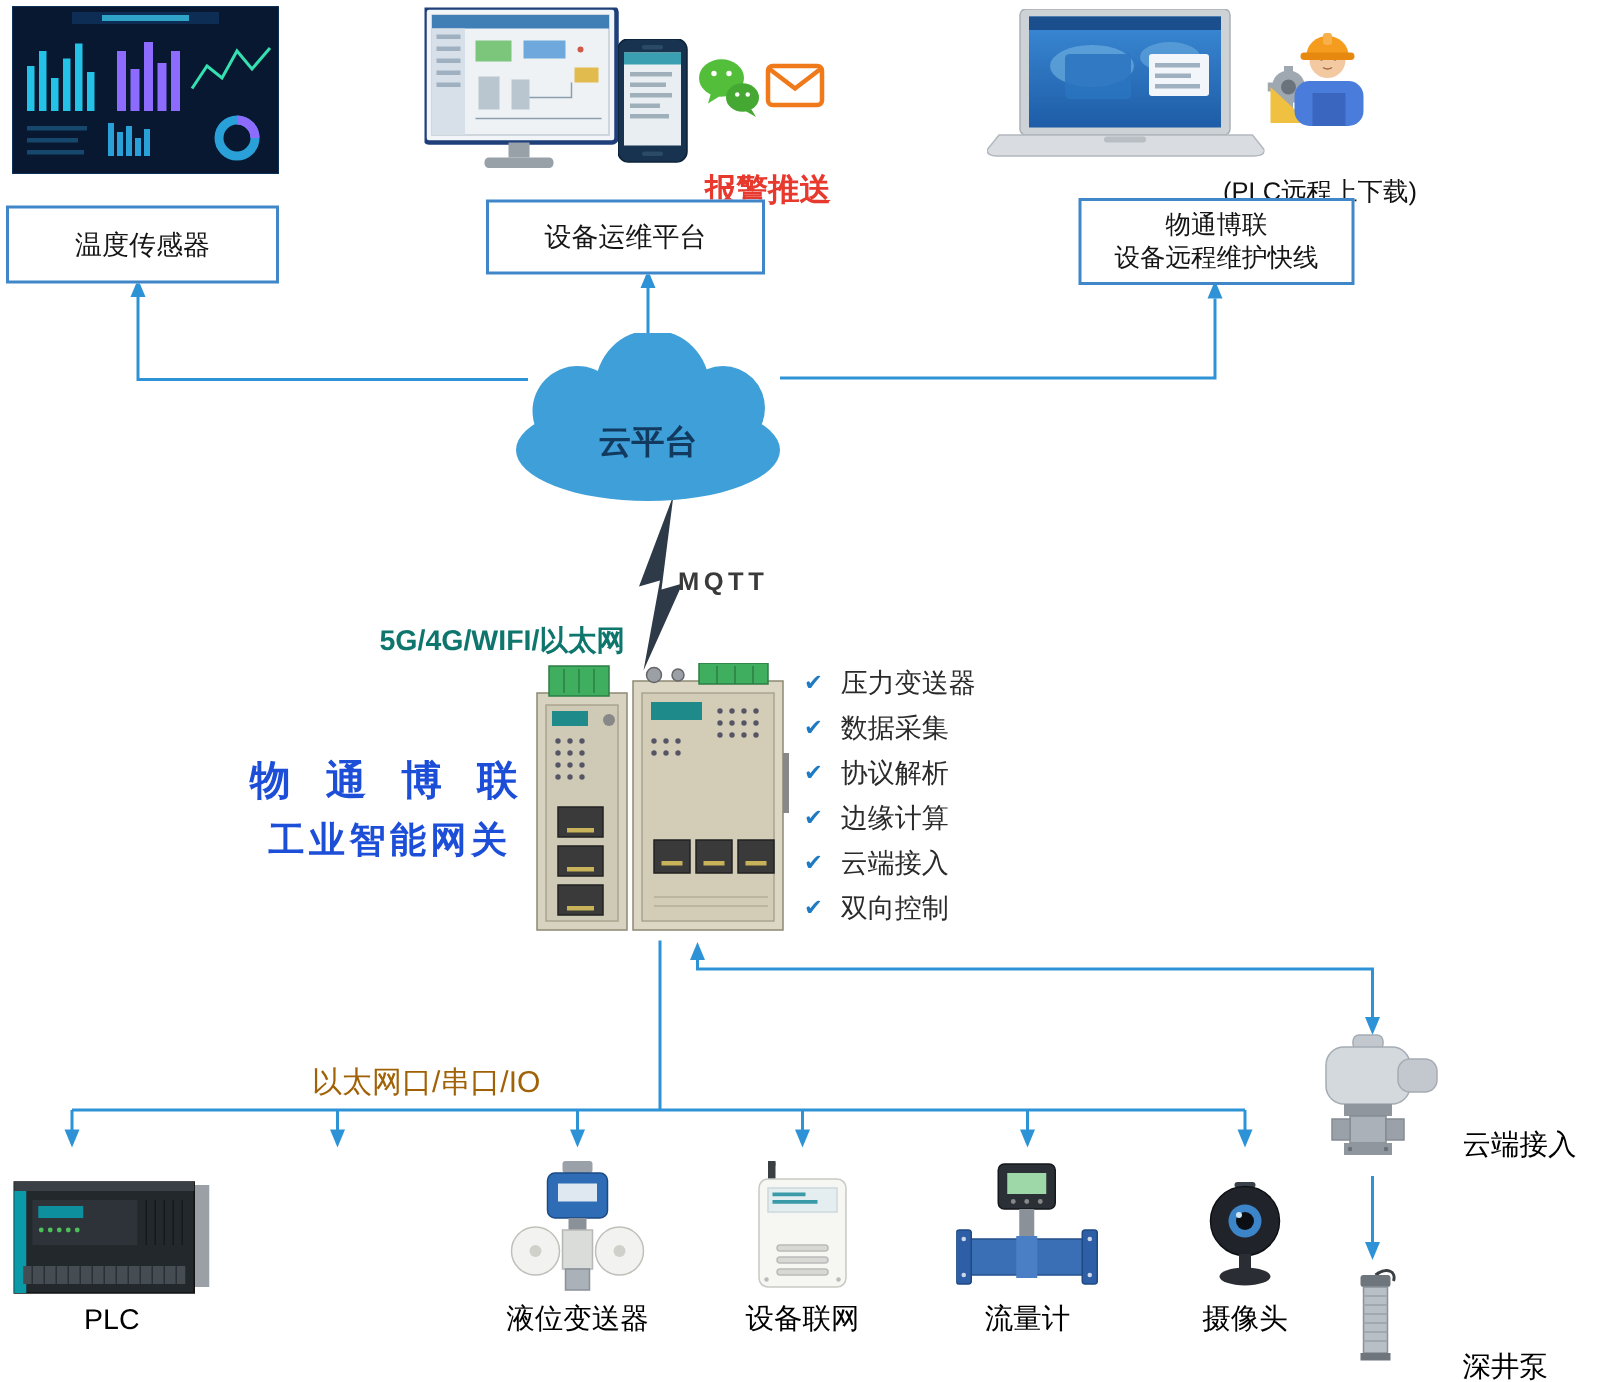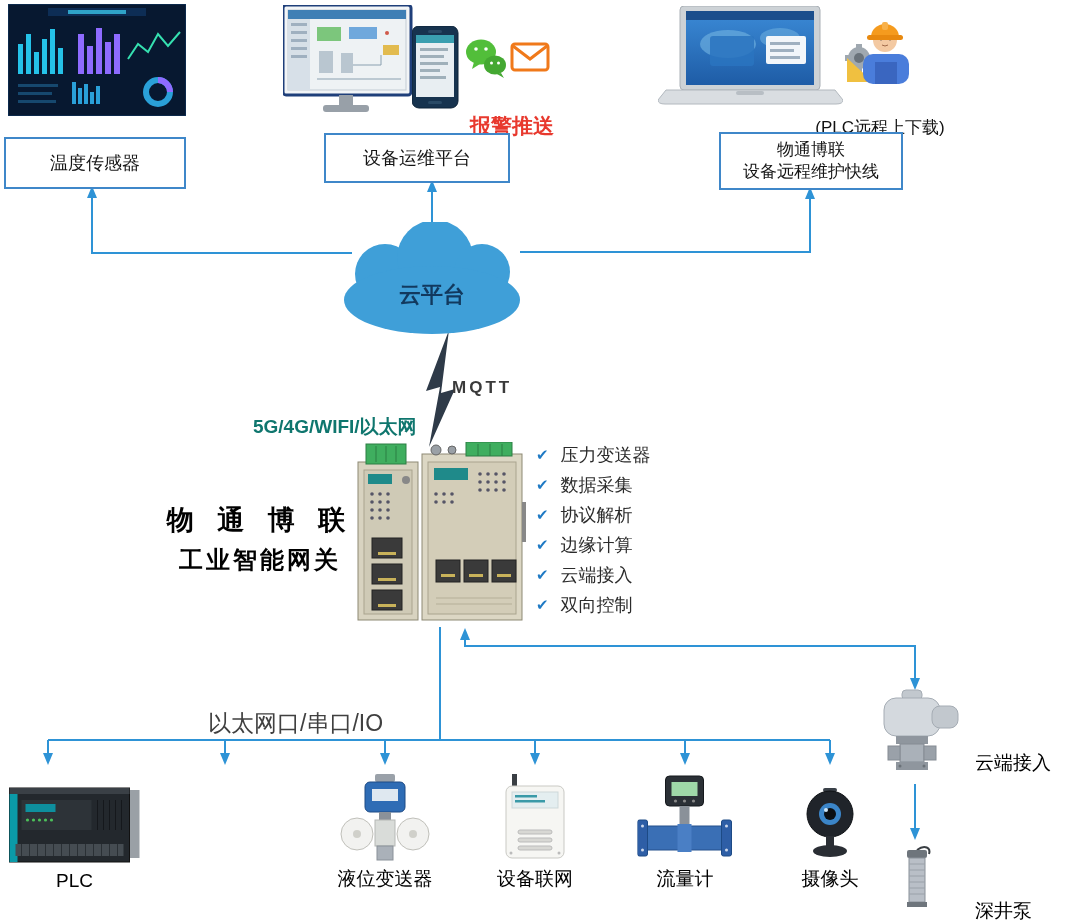--- a/index.html
+++ b/index.html
@@ -7,27 +7,27 @@
   .overlay { position:absolute; left:0; top:0; width:1080px; height:921px; pointer-events:none; }
   .art { position:absolute; }
   .box { position:absolute; border:2px solid #3f87c9; background:#fff; display:flex; flex-direction:column;
          align-items:center; justify-content:center; text-align:center; color:#151515; font-size:18px; }
   .box .l2 { font-size:17px; line-height:22px; }
   .lbl { position:absolute; color:#111;margin-top:32px; }
   .alarm { color:#e8392e; font-weight:bold; font-size:21px; width:100px; text-align:center; }
   .plcnote { font-size:17px; width:180px; text-align:center; color:#111; }
   .uplink { color:#0f766e; font-weight:bold; font-size:19px; }
   .mqtt { color:#3a3a3a; font-weight:bold; font-size:17px; letter-spacing:3px; }
-  .gwtitle { position:absolute; left:150px; top:502px; width:220px; text-align:center; color:#000000; font-weight:600; }
+  .gwtitle { position:absolute; left:150px; top:502px; width:220px; text-align:center; color:#1d4ed8; font-weight:600; }
   .gwtitle .t1 { font-size:27px; letter-spacing:8px; }
   .gwtitle .t2 { font-size:24px; letter-spacing:3px; margin-top:6px; }
   .features { position:absolute; left:536px; top:440px; }
   .feat { height:30px; display:flex; align-items:center; font-size:18px; color:#2b2b2b; }
   .feat .chk { color:#1f7ac4; font-size:15px; margin-right:12px; }
-  .buslbl { font-size:23px; color:#404040; }
+  .buslbl { font-size:20px; color:#a16207; }
   .device { position:absolute; top:766px; height:128px; }
   .device svg { position:absolute; bottom:28px; left:50%; transform:translateX(-50%); }
   .dev-label { position:absolute; bottom:2px; width:100%; text-align:center; font-size:19px; color:#000; }
   .sidelbl { font-size:19px; color:#000; }
 </style>
 </head>
 <body>
 
 <div class="canvas">
 

